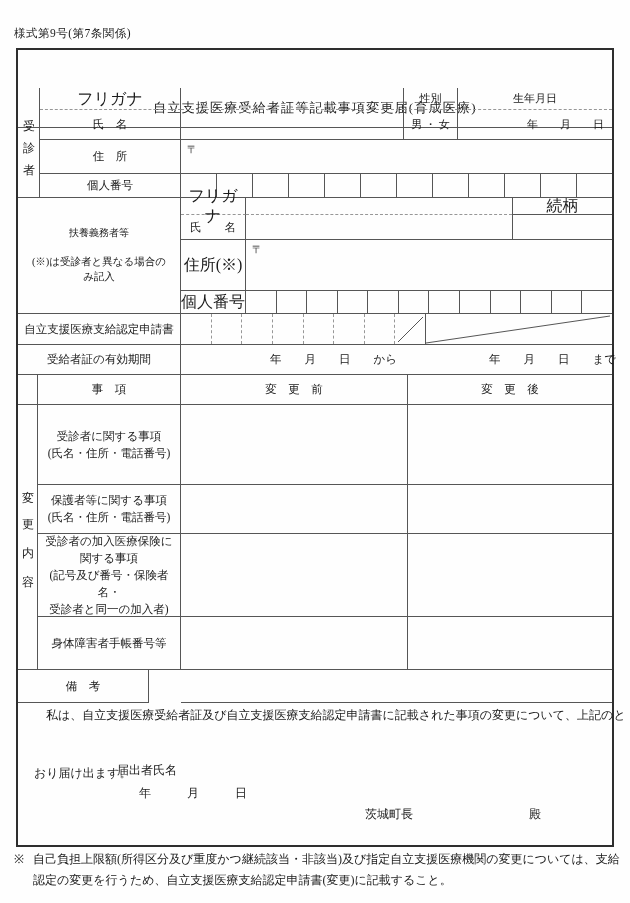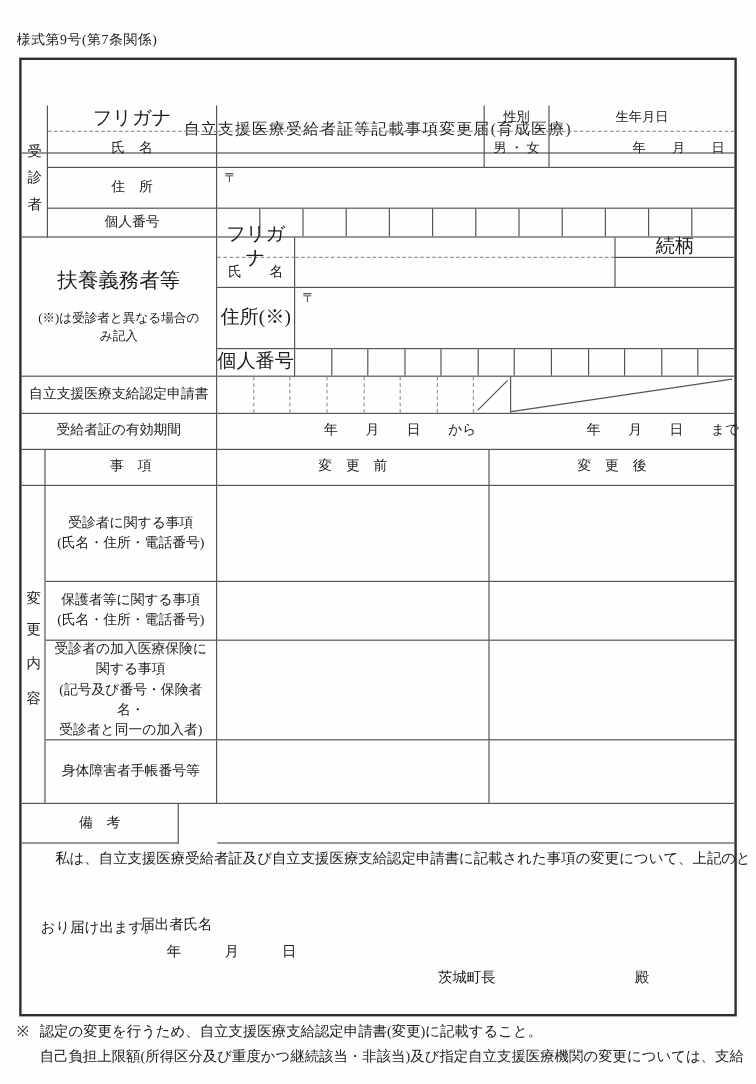--- a/index.html
+++ b/index.html
@@ -34,21 +34,21 @@
   .dashwrap>div:first-child{border-left:none;}
   .diag{position:absolute;left:0;top:0;}
   .postal{position:absolute;left:6px;top:3px;font-size:10.5px;}
   .ymd-right{display:flex;align-items:center;justify-content:flex-end;padding-right:8px;}
   .v-group{position:absolute;top:0;height:100%;display:flex;align-items:center;white-space:nowrap;}
   .rowlines{line-height:17px;}
   .decl{font-size:12px;white-space:nowrap;}
   #footnote{left:14px;top:849px;width:606px;display:flex;gap:9px;
             font-size:12px;line-height:20.5px;}
   #footnote .fline{white-space:nowrap;}
-  .dep-title{font-size:17px;margin-bottom:14px;}
+  .dep-title{font-size:10px;margin-bottom:14px;}
   .dep-note{font-size:10.5px;line-height:15px;}
 </style>
 </head>
 <body>
 
 <div class="abs" id="form-no">様式第9号(第7条関係)</div>
 
 <div class="abs tbl">
 
   <div class="c cc bb title" style="left:0;top:0;width:594px;height:38px;margin-top:40px;">自立支援医療受給者証等記載事項変更届(育成医療)</div>
@@ -188,16 +188,16 @@
   <div class="c decl" style="left:16px;top:687px;margin-top:29px;">おり届け出ます。</div>
   <div class="c decl" style="left:77px;top:713px;margin-left:22px;">届出者氏名</div>
   <div class="c decl" style="left:121px;top:736px;">年　　　月　　　日</div>
   <div class="c decl" style="left:347px;top:757px;">茨城町長</div>
   <div class="c decl" style="left:511px;top:757px;">殿</div>
 </div>
 
 <div class="abs" id="footnote">
   <div>※</div>
   <div>
+    <div class="fline">自己負担上限額(所得区分及び重度かつ継続該当・非該当)及び指定自立支援医療機関の変更については、支給</div>
     <div class="fline">認定の変更を行うため、自立支援医療支給認定申請書(変更)に記載すること。</div>
-    <div class="fline">自己負担上限額(所得区分及び重度かつ継続該当・非該当)及び指定自立支援医療機関の変更については、支給</div>
   </div>
 </div>
 
 </body></html>

